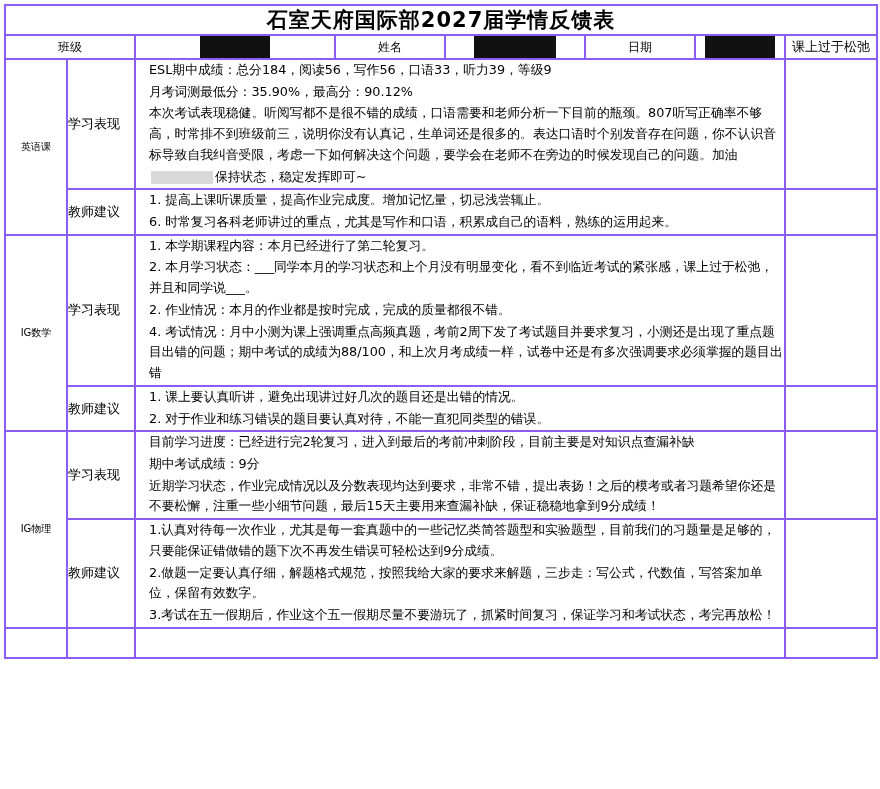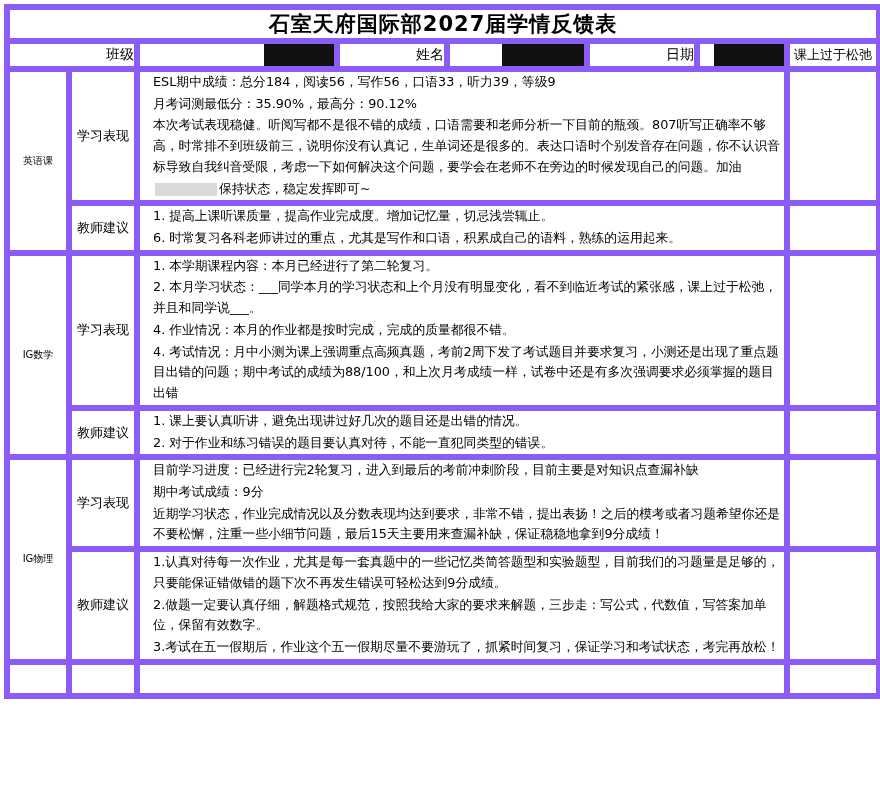--- a/index.html
+++ b/index.html
@@ -19,35 +19,35 @@
     background: #fff;
     overflow: hidden;
   }
   table.sheet {
     border-collapse: collapse;
     width: 872px;
     margin: 4px 0 0 4px;
     table-layout: fixed;
   }
   table.sheet td {
-    border: 6px solid #8b5cf6;
+    border: 2px solid #8b5cf6;
     vertical-align: middle;
     padding: 0;
   }
   .title-cell {
     text-align: center;
     font-size: 21px;
     font-weight: bold;
     letter-spacing: 1px;
     padding: 7px 0 9px 0;
     border: 1px solid #000;
   }
   .hdr {
-    text-align: right;
-    font-size: 14px;
+    text-align: center;
+    font-size: 12px;
     padding: 7px 0;
     height: 18px;
   }
   .hdr-small {
     text-align: center;
     font-size: 13px;
     padding: 7px 2px;
     line-height: 1.2;
   }
   .redact {
@@ -58,21 +58,21 @@
     vertical-align: middle;
   }
   .redact.wide { width: 82px; }
   .subj {
     text-align: center;
     font-size: 10px;
     font-weight: normal;
     width: 62px;
   }
   .rowlabel {
-    text-align: center;
+    text-align: left;
     font-size: 13px;
     width: 62px;
     padding: 2px;
   }
   .content {
     font-size: 12.8px;
     line-height: 1.62;
     padding: 6px 8px 7px 8px;
     text-align: left;
   }
@@ -146,21 +146,21 @@
       </td>
       <td class="blankcol"></td>
     </tr>
 
     <tr>
       <td class="subj" rowspan="2">IG数学</td>
       <td class="rowlabel">学习表现</td>
       <td class="content" colspan="5">
         <p>1. 本学期课程内容：本月已经进行了第二轮复习。</p>
         <p>2. 本月学习状态：___同学本月的学习状态和上个月没有明显变化，看不到临近考试的紧张感，课上过于松弛，并且和同学说___。</p>
-        <p>4. 作业情况：本月的作业都是按时完成，完成的质量都很不错。</p>
+        <p>2. 作业情况：本月的作业都是按时完成，完成的质量都很不错。</p>
         <p>4. 考试情况：月中小测为课上强调重点高频真题，考前2周下发了考试题目并要求复习，小测还是出现了重点题目出错的问题；期中考试的成绩为88/100，和上次月考成绩一样，试卷中还是有多次强调要求必须掌握的题目出错</p>
       </td>
       <td class="blankcol"></td>
     </tr>
 
     <tr>
       <td class="rowlabel">教师建议</td>
       <td class="content" colspan="5">
         <p>1. 课上要认真听讲，避免出现讲过好几次的题目还是出错的情况。</p>
         <p>2. 对于作业和练习错误的题目要认真对待，不能一直犯同类型的错误。</p>

